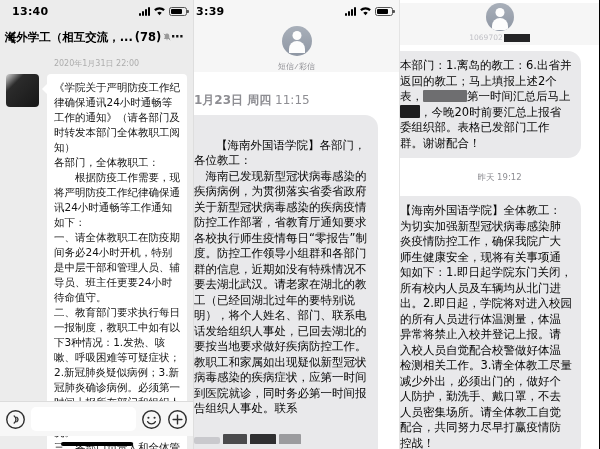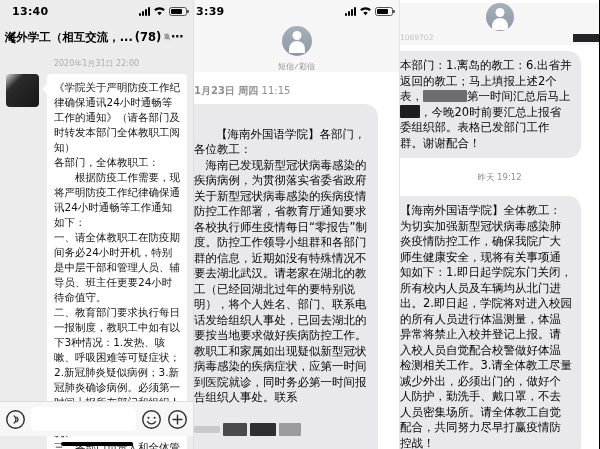--- a/index.html
+++ b/index.html
@@ -42,23 +42,23 @@
   .wx-input { flex:1; height:24px; background:#fff; border:none; border-radius:5px; font-size:11px; padding:0 6px; min-width:10px; }
   .home-bar { position:absolute; bottom:3px; left:50%; transform:translateX(-50%); width:72px; height:4px; border-radius:2px; background:#000; }
 
   
   .ios-header { background:#f6f6f6; text-align:center; position:relative; }
   .avatar-circle { width:30px; height:30px; border-radius:50%; margin:4px auto 0; background:linear-gradient(180deg,#a9b0ba,#8e96a3); position:relative; overflow:hidden; }
   .avatar-circle::before { content:""; position:absolute; left:50%; top:5px; transform:translateX(-50%); width:9px; height:9px; border-radius:50%; background:#fdfdfd; }
   .avatar-circle::after { content:""; position:absolute; left:50%; top:15px; transform:translateX(-50%); width:16px; height:12px; border-radius:8px 8px 0 0; background:#fdfdfd; }
 
   .sms-kind { font-size:8px; color:#8e8e93; margin-top:5px;font-family:Liberation Mono, monospace; }
-  .sms-date { font-size:10px; color:#8e8e93; margin-top:12px; padding-bottom:4px; }
+  .sms-date { font-size:12px; color:#8e8e93; margin-top:20px; padding-bottom:4px; }
   .sms-date b { font-weight:700; }
-  .gray-number { font-size:7.5px; color:#c0c0c6; margin-top:2px; padding-bottom:3px; display:flex; justify-content:space-between; align-items:center; gap:1px; }
+  .gray-number { font-size:7.5px; color:#c0c0c6; margin-top:2px; padding-bottom:3px; display:flex; justify-content:center; align-items:center; gap:1px; }
 
   .ios-bubble { background:#e9e9eb; border-radius:13px; padding:7px 9px; font-size:11.5px; line-height:15.5px; color:#060606; white-space:pre-wrap; word-break:break-all; }
   .bubble-cut-left { margin-left:-9px; border-top-left-radius:0; border-bottom-left-radius:0; }
   #panel-mid .ios-bubble { width:193px; margin-top:2px; }
   #panel-right .ios-bubble { width:190px; }
 
   .ios-time { text-align:center; font-size:8.5px; color:#8e8e93; }
 
   .redact-row { display:flex; gap:3px; align-items:center; margin:2px 0 1px; }
   .redact { display:inline-block; height:13px; border-radius:1px; }

